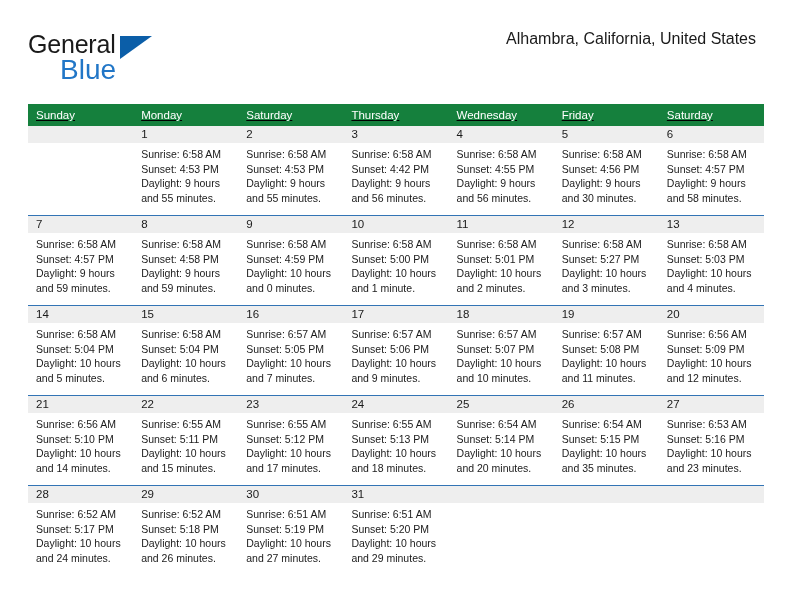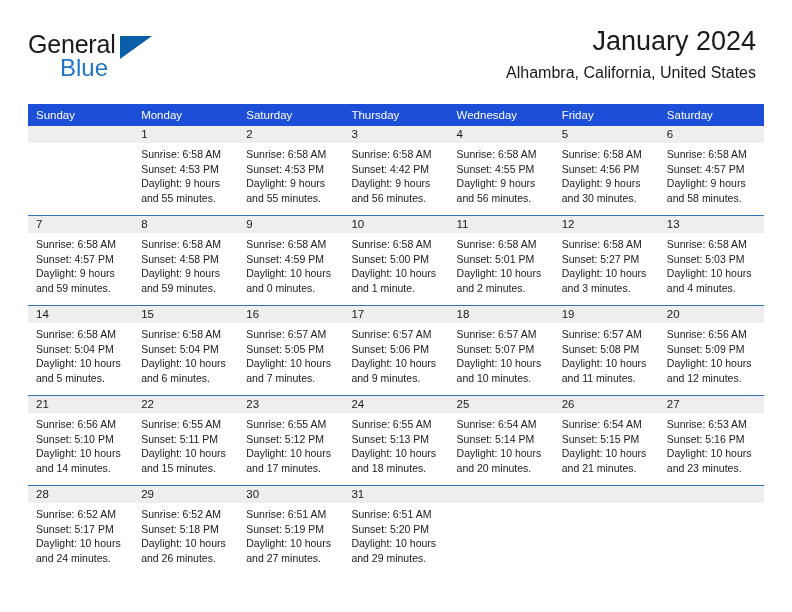--- a/index.html
+++ b/index.html
@@ -42,21 +42,21 @@
     top: 0;
     font-size: 25px;
     letter-spacing: -0.2px;
     color: #1a1a1a;
     font-family: "Liberation Sans", sans-serif;
   }
   .logo-blue {
     position: absolute;
     left: 32px;
     top: 24px;
-    font-size: 24px;
+    font-size: 28px;
     color: #2176c7;
     font-family: "Liberation Sans", sans-serif;
   }
   .logo-tri {
     position: absolute;
     left: 92px;
     top: 6px;
     width: 0;
     height: 0;
     border-left: 32px solid #0b5ea8;
@@ -85,22 +85,23 @@
 
   
   .calendar {
     position: absolute;
     left: 28px;
     top: 104px;
     width: 736px;
   }
   .cal-head {
     display: flex;
-    background: #1d4ed8;
+    background: #15803d;
     height: 22px;
+    text-decoration: underline;
   }
   .cal-head .hcell {
     flex: 1 1 0;
     color: #ffffff;
     font-size: 11.5px;
     line-height: 22px;
     padding-left: 8px;
     box-sizing: border-box;
     white-space: nowrap;
   }
@@ -148,21 +149,20 @@
 
   <div class="topbar">
 
     <div class="logo">
       <span class="logo-general">General</span>
       <span class="logo-tri"></span>
       <span class="logo-blue">Blue</span>
     </div>
 
     <div class="title-block">
-      <div class="cal-title">January 2024</div>
       <div class="cal-subtitle">Alhambra, California, United States</div>
     </div>
 
   </div>
 
   <div class="calendar">
 
     <div class="cal-head">
       <div class="hcell">Sunday</div>
       <div class="hcell">Monday</div>
@@ -408,21 +408,21 @@
               <div>Daylight: 10 hours</div>
               <div>and 20 minutes.</div>
             </div>
           </div>
           <div class="daycell">
             <div class="daynum">26</div>
             <div class="dayinfo">
               <div>Sunrise: 6:54 AM</div>
               <div>Sunset: 5:15 PM</div>
               <div>Daylight: 10 hours</div>
-              <div>and 21 minutes.</div>
+              <div>and 35 minutes.</div>
             </div>
           </div>
           <div class="daycell">
             <div class="daynum">27</div>
             <div class="dayinfo">
               <div>Sunrise: 6:53 AM</div>
               <div>Sunset: 5:16 PM</div>
               <div>Daylight: 10 hours</div>
               <div>and 23 minutes.</div>
             </div>

